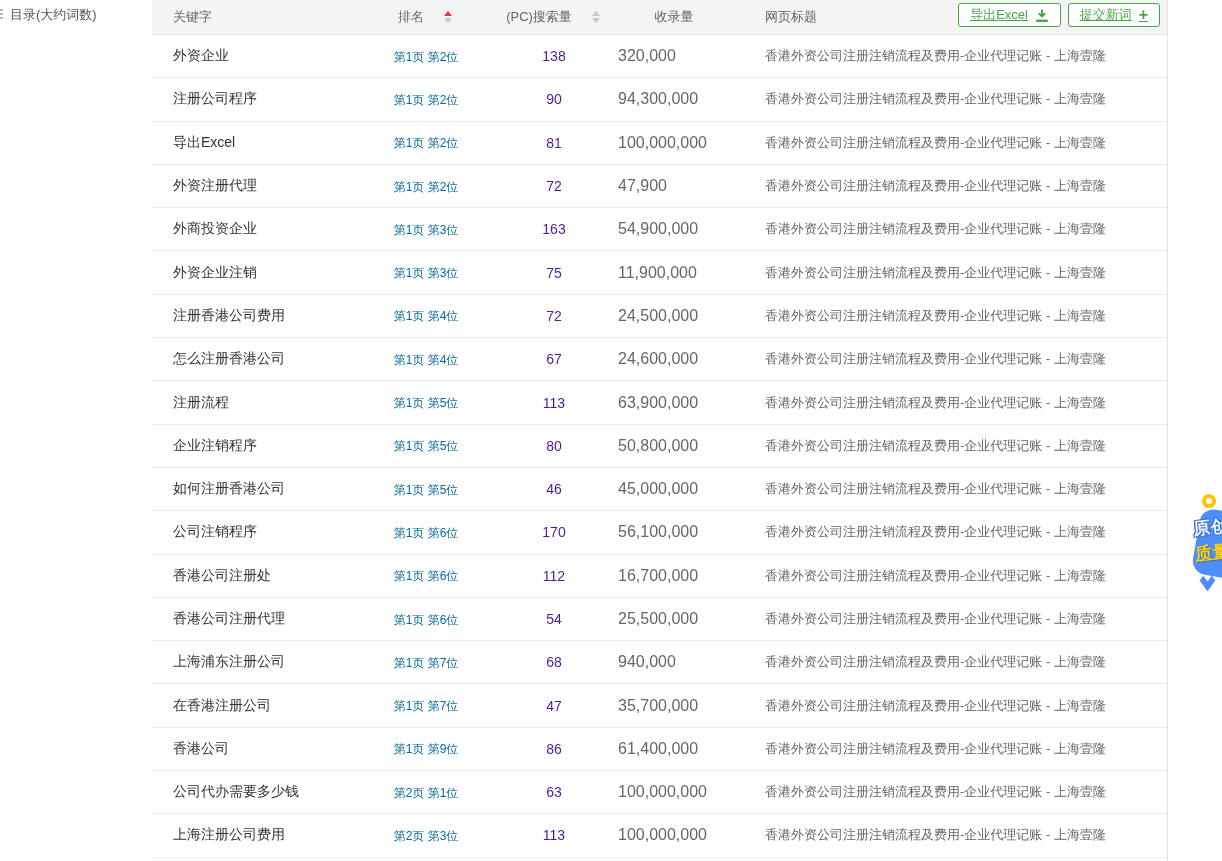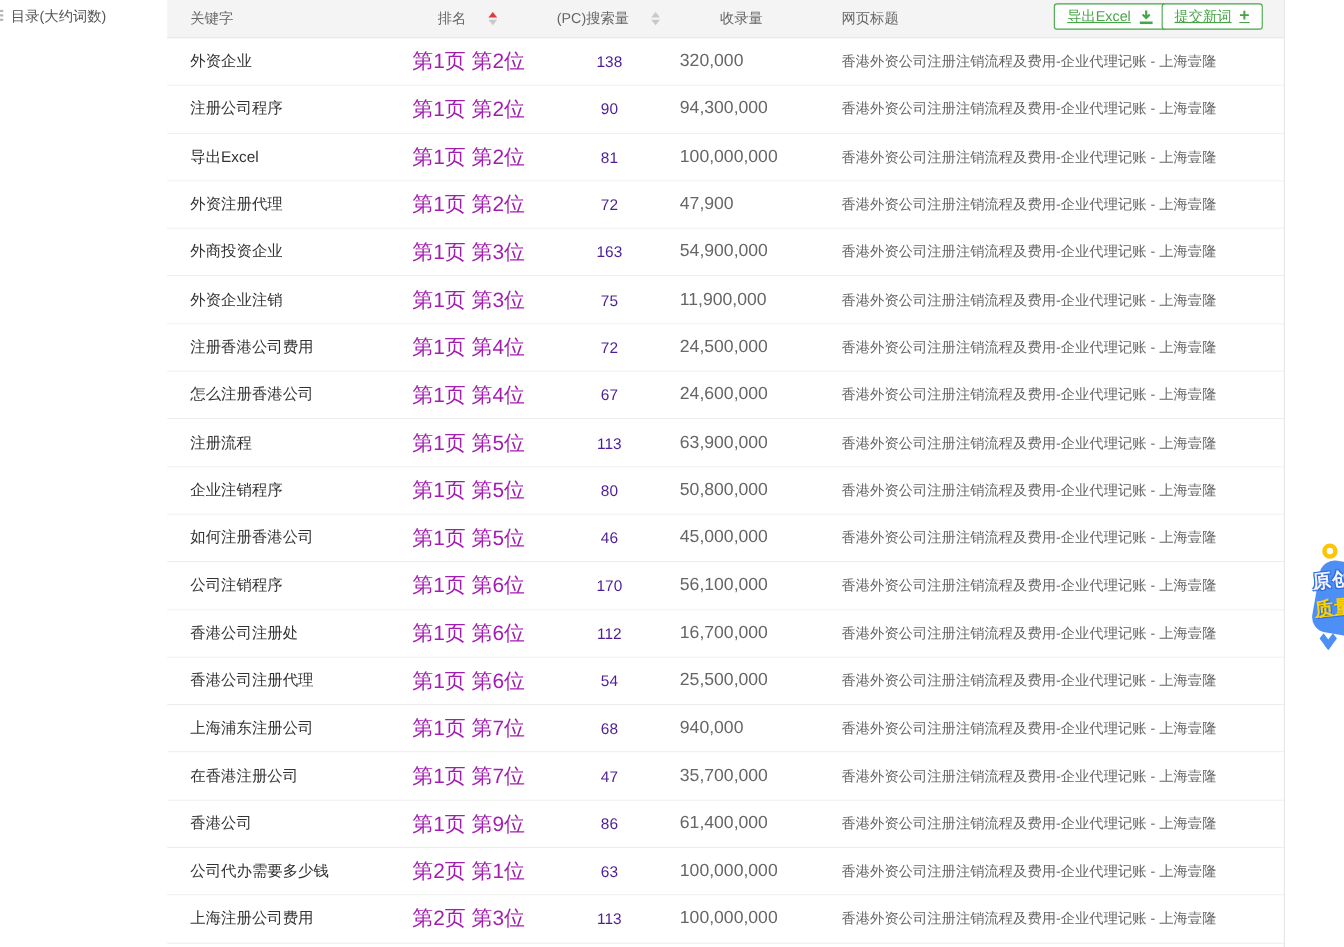--- a/index.html
+++ b/index.html
@@ -26,31 +26,31 @@
   .sort { display:inline-flex; flex-direction:column; align-items:center; cursor:pointer; padding:2px; }
   .arr { width:0; height:0; border-left:4px solid transparent; border-right:4px solid transparent; display:block; }
   .arr.up { border-bottom:5px solid #c9c9c9; }
   .arr.up.red { border-bottom-color:#e4393c; }
   .arr.down { border-top:5px solid #c9c9c9; margin-top:2px; }
 
   .tr { display:grid; grid-template-columns:210px 128px 128px 112px 1fr;
     height:43.3px; align-items:center; border-bottom:1px solid #ededed; background:#fff; }
   .td-keyword { padding-left:21px; font-size:14px; color:#333; }
   .td-rank { text-align:center; }
-  .td-rank a { color:#a21caf; font-size:19px; text-decoration:none; cursor:pointer; }
+  .td-rank a { color:#0369a1; font-size:12px; text-decoration:none; cursor:pointer; }
   .td-pc { text-align:center; font-size:14px; color:#4c1d95; }
   .td-indexed { padding-right:4px; font-size:16px; color:#666; }
   .td-title { padding-left:35px; font-size:13px; color:#666; white-space:nowrap; overflow:hidden; }
 
   
   .btn { position:absolute; top:3px; height:24px; display:inline-flex; align-items:center; gap:7px;
     padding:0 11px; border:1px solid #46a546; border-radius:3px; background:#fff;
     color:#46a546; font-size:13px; cursor:pointer; white-space:nowrap;text-decoration:underline; }
   .btn-export { right:161px; }
-  .btn-submit { right:74px; }
+  .btn-submit { right:62px; }
   .btn .plus { font-size:16px; font-weight:bold; line-height:1; }
 
   
   .sticker { position:absolute; left:1192px; top:494px; width:30px; height:110px; cursor:pointer; }
   .sticker .ring { position:absolute; left:10px; top:0; width:14px; height:14px;
     border:4px solid #ffc400; border-radius:50%; background:#fff; }
   .sticker .blob { position:absolute; left:4px; top:17px; width:48px; height:66px;
     background:#4d8ff5; border-radius:14px; transform:rotate(10deg); }
   .sticker .t1 { position:absolute; left:1px; top:22px; font-size:17px; font-weight:bold; color:#f4f2ff;
     transform:rotate(-6deg); letter-spacing:1px; white-space:nowrap;

